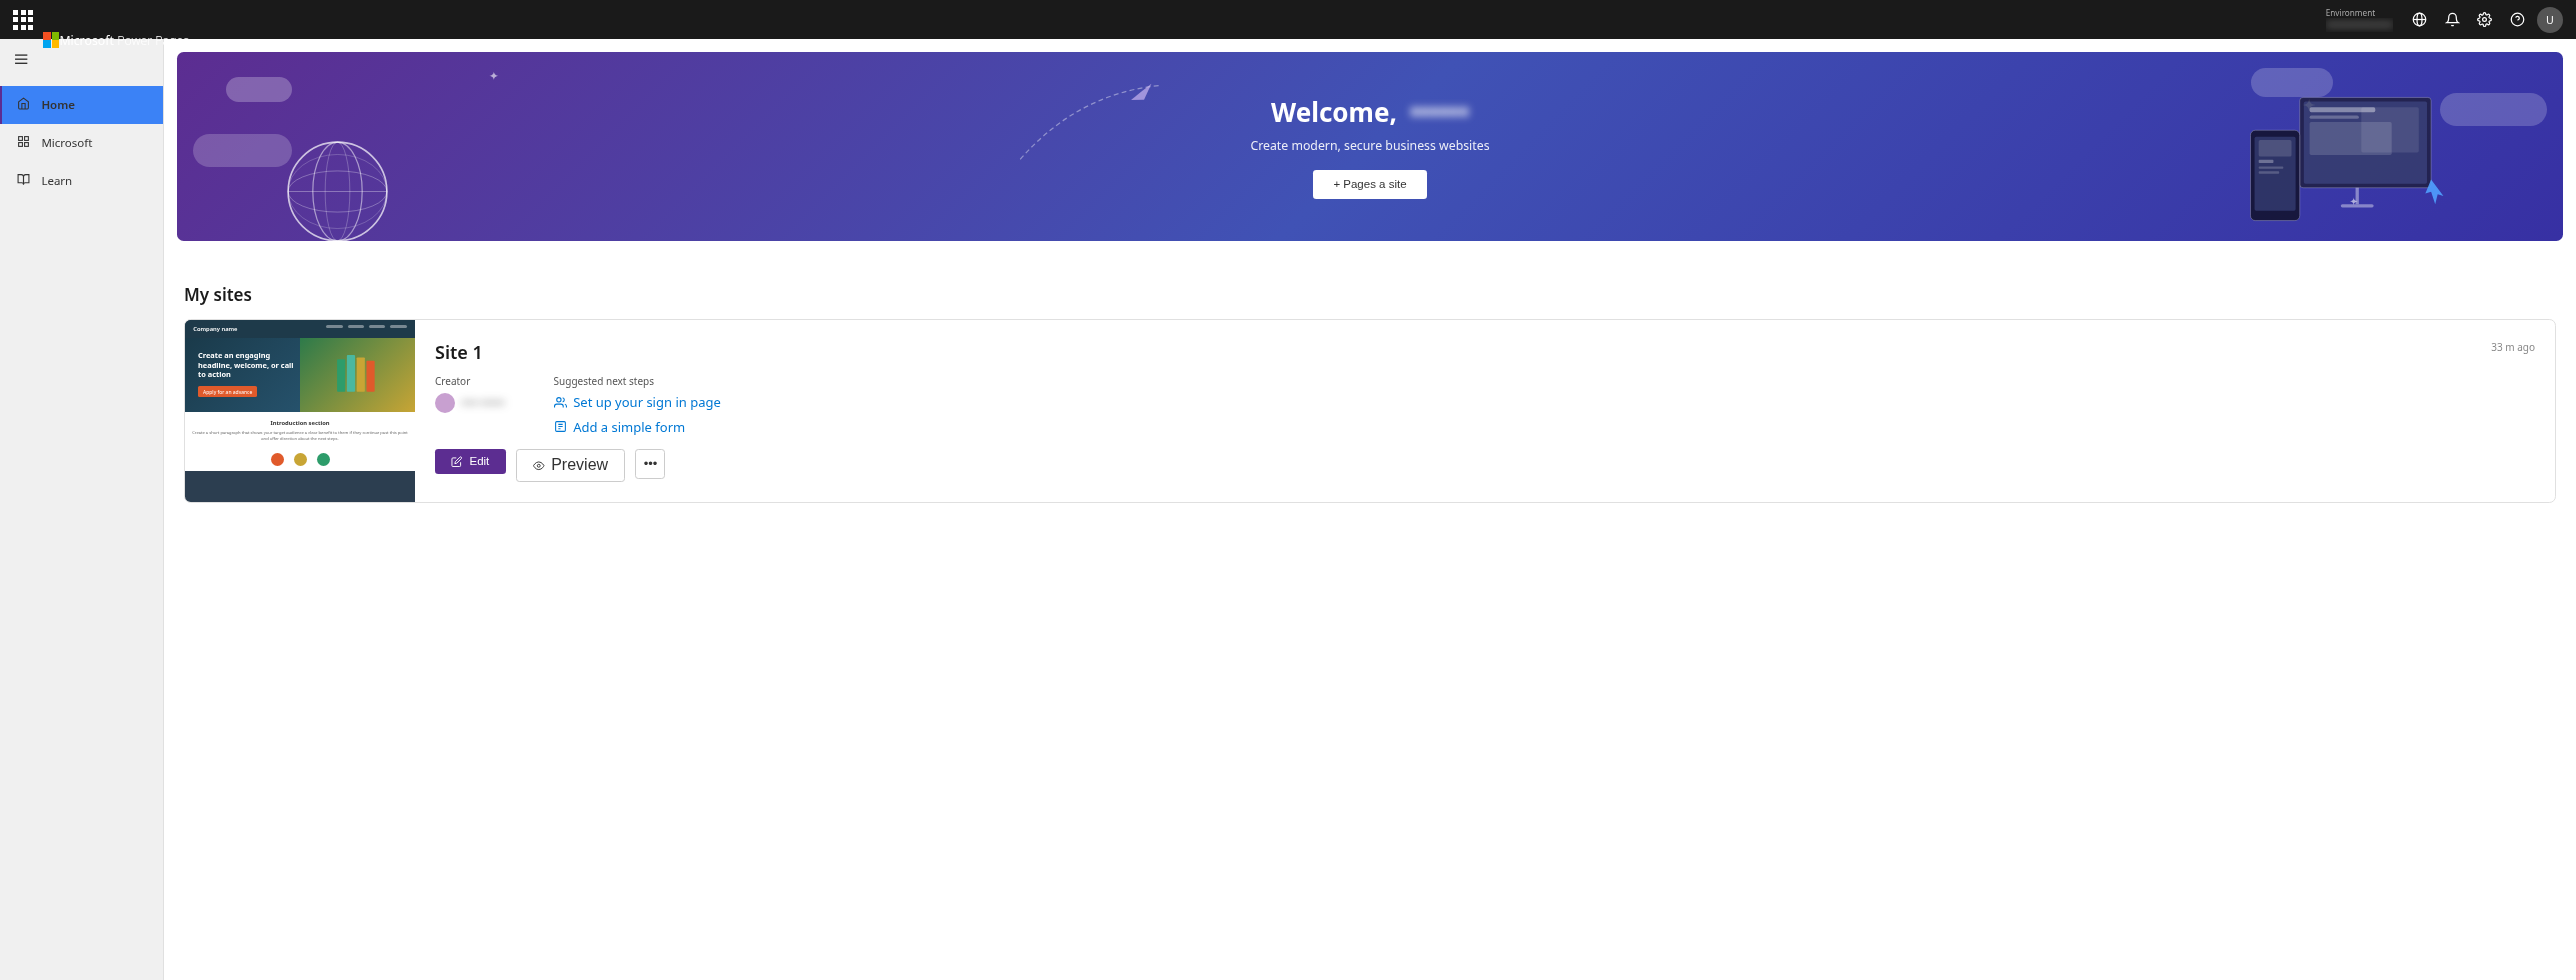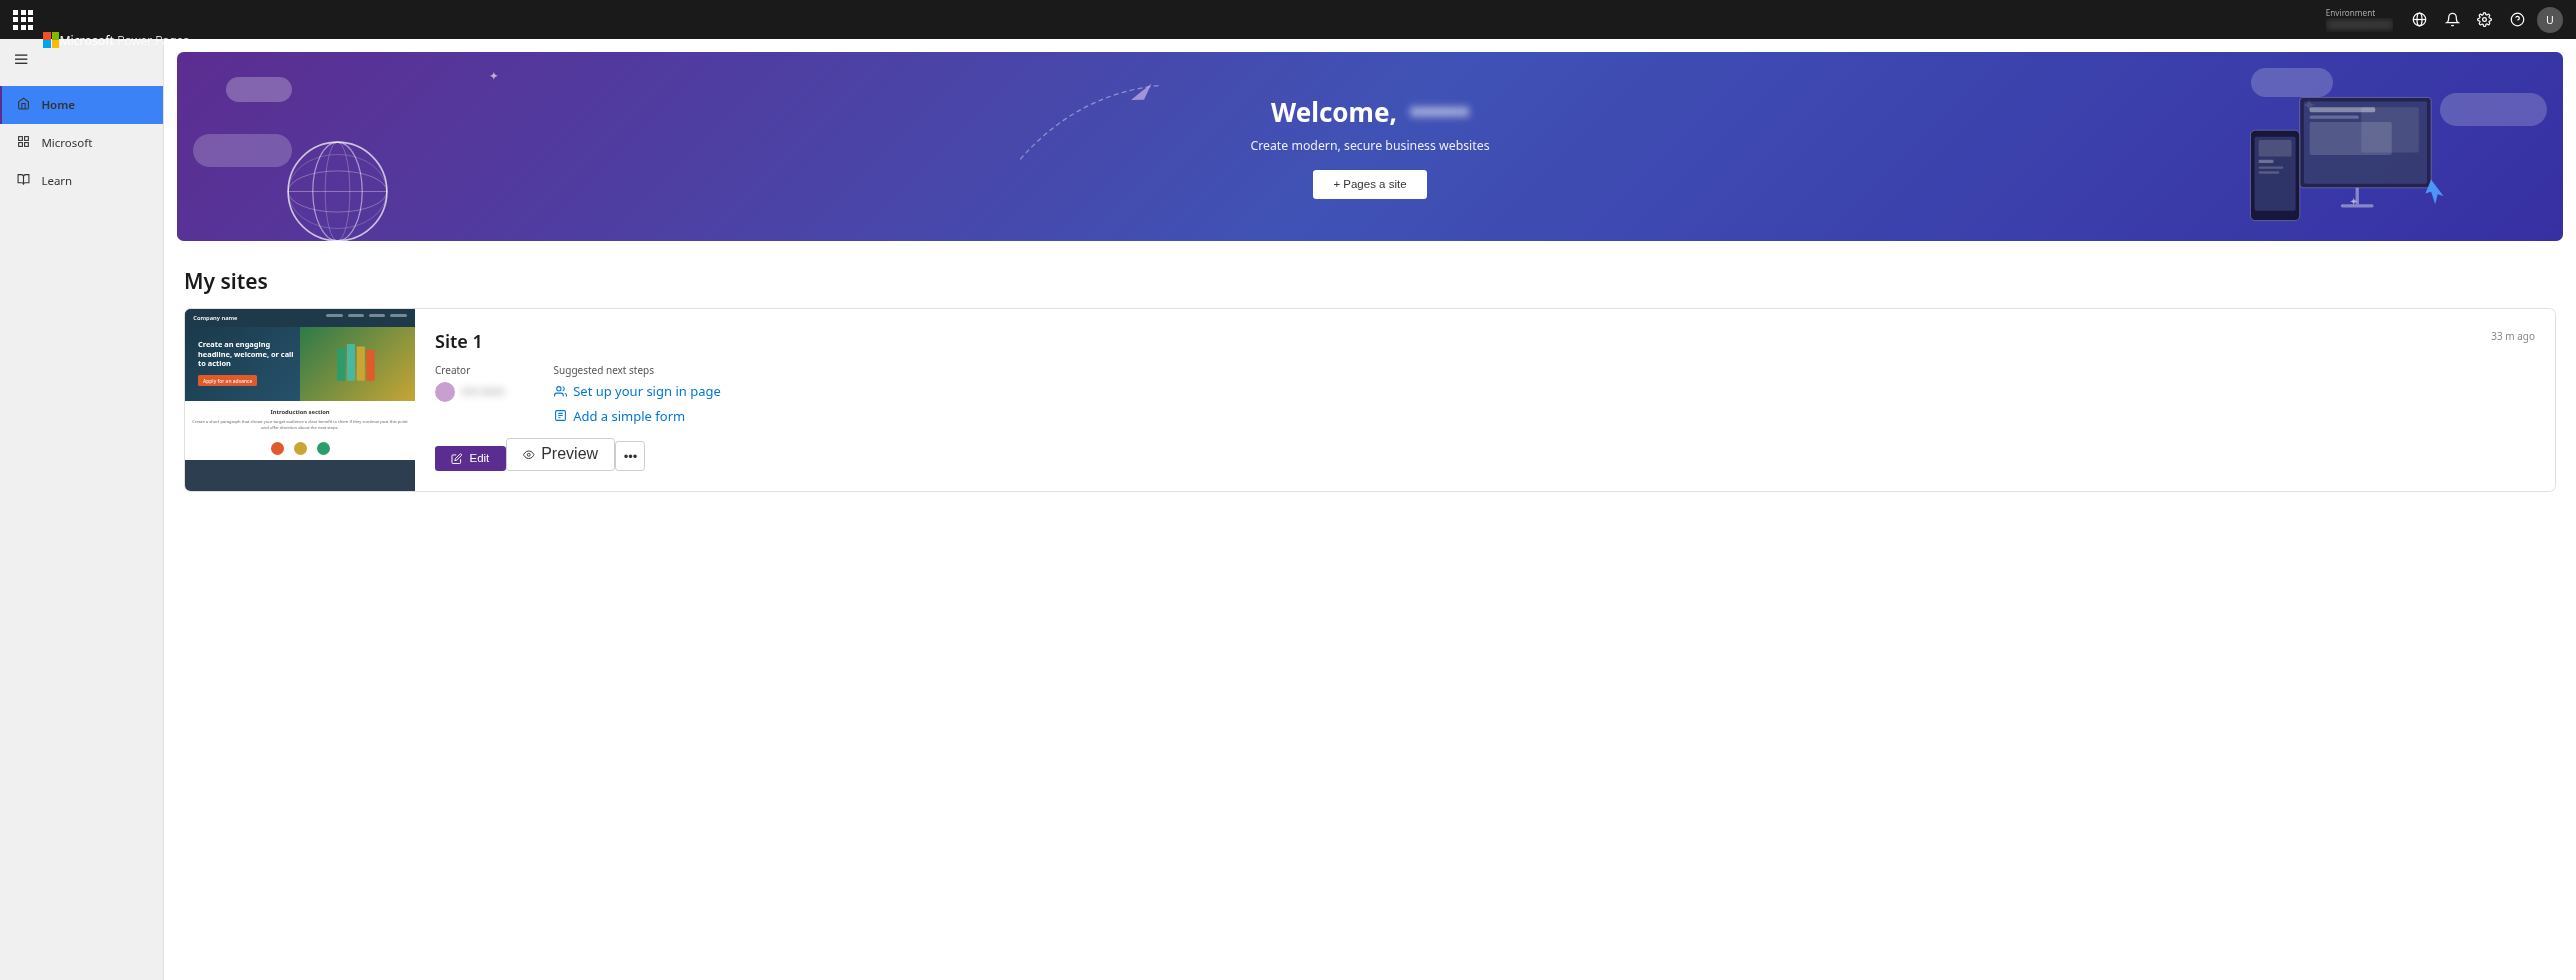--- a/index.html
+++ b/index.html
@@ -197,24 +197,25 @@
       position: absolute;
       top: 0; left: 0; right: 0; bottom: 0;
       pointer-events: none;
     }
 
     
     .my-sites-section {
       padding: 13px 20px;
     }
     .my-sites-title {
-      font-size: 21px;
+      font-size: 17px;
       font-weight: 600;
       margin-bottom: 13px;
       color: #1a1a1a;
+      margin-top: 16px;
     }
 
     
     .site-card {
       display: flex;
       border: 0.8px solid #e0e0e0;
       border-radius: 6.6px;
       overflow: hidden;
       background: white;
       min-height: 164px;
@@ -373,21 +374,22 @@
     .suggested-step {
       display: flex;
       align-items: center;
       gap: 6.6px;
       font-size: 13px;
       color: #0078d4;
       cursor: pointer;
     }
     .site-actions {
       display: flex;
-      align-items: flex-end;
+      align-items: flex-start;
+      gap: 10px;
       margin-top: 3.3px;
     }
     .btn-edit {
       background: #5c2d91;
       color: white;
       border: none;
       padding: 6.6px 16.4px;
       border-radius: 3.3px;
       font-size: 11.5px;
       cursor: pointer;

